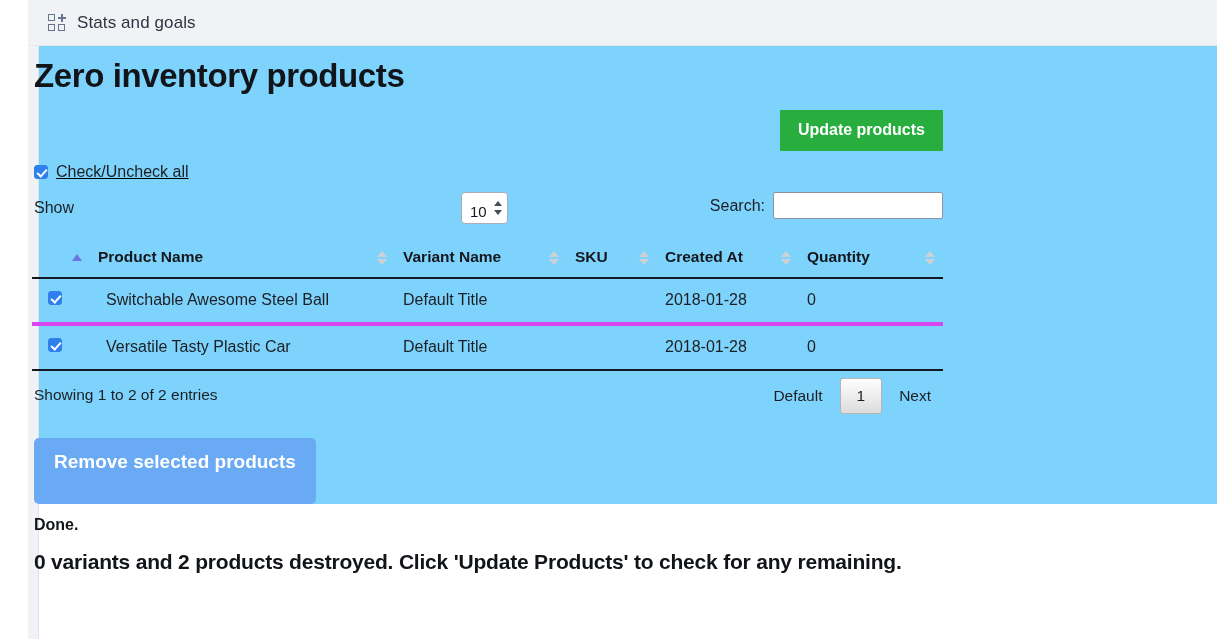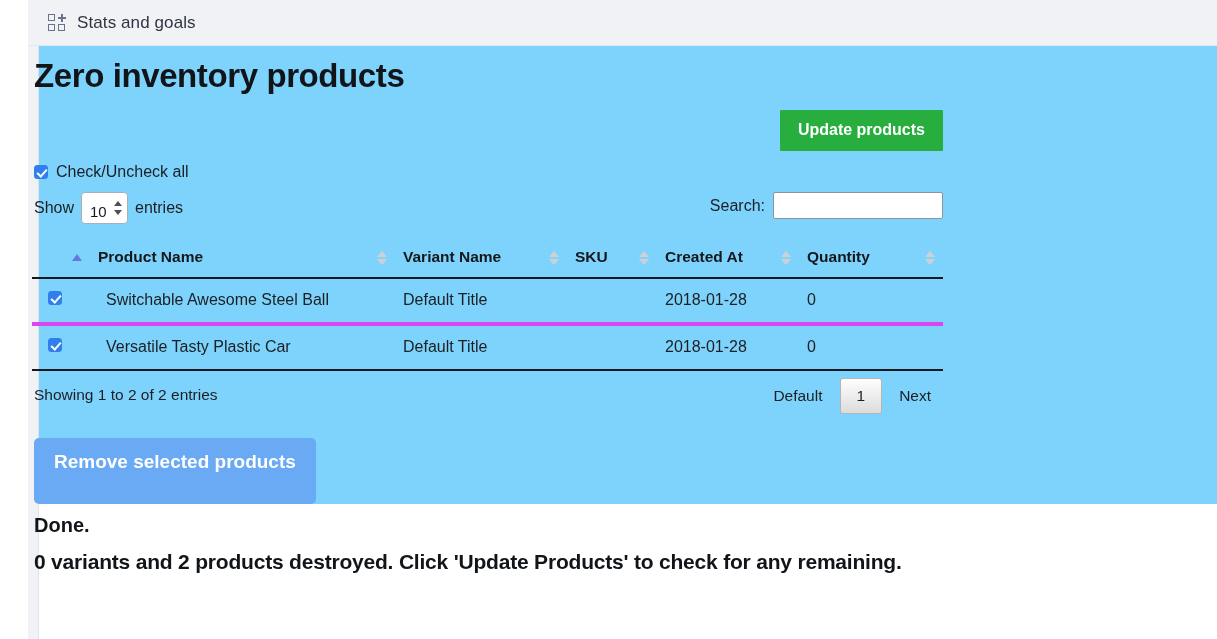--- a/index.html
+++ b/index.html
@@ -67,40 +67,40 @@
     position:absolute; right: 0; top: 0;
     background: #27ae3f; color: #ffffff;
     border: none; border-radius: 1px;
     font-family: "Liberation Sans", sans-serif;
     font-size: 16px; font-weight: 700;
     padding: 11px 18px 12px 18px;
     cursor: pointer; line-height: 18px;
   }
 
   .checkall-row {
-    display: flex; align-items: center; margin-top: 5px; padding-left: 2px;
+    display: flex; align-items: center; margin-top: 5px; padding-left: 2px; text-decoration: underline;
   }
   .checkall-row .lbl { font-size: 16px; color: #1b1f24; margin-left: 8px; }
 
   .cb {
     appearance: none; -webkit-appearance: none;
     width: 14px; height: 14px; border-radius: 3px;
     border: 1px solid #b3bac4; background: #fff;
     margin: 0; position: relative; cursor: pointer; flex: none;
   }
   .cb:checked { background: #2f80ed; border-color: #2f80ed; }
   .cb:checked:after {
     content: ""; position: absolute; left: 4px; top: 1px;
     width: 4px; height: 8px; border: solid #fff;
     border-width: 0 2px 2px 0; transform: rotate(42deg);
   }
 
   
   .dt-top { position: relative; height: 36px; margin-top: 11px; padding-left: 2px; }
-  .dt-length { display: flex; align-items: center; font-size: 16px; color:#1b1f24; }
+  .dt-length { display: flex; align-items: center; font-size: 16px; color:#1b1f24;justify-content:space-between; }
   .dt-length .sel-wrap {
     position: relative; display: inline-block; margin: 0 7px;
   }
   .dt-length select {
     appearance: none; -webkit-appearance: none;
     font-family: "Liberation Sans", sans-serif;
     font-size: 15px; color: #15181c;
     padding: 10px 20px 2px 8px;
     border: 1px solid #a9afb8; border-radius: 4px;
     background: #fff; cursor: pointer; line-height: 18px;
@@ -198,21 +198,21 @@
   .btn-blue {
     display: inline-block; margin-top: 7px; margin-left: 2px;
     background: #6aa9f4; color: #ffffff;
     border: none; border-radius: 5px;
     font-family: "Liberation Sans", sans-serif;
     font-size: 19px; font-weight: 700;
     padding: 14px 20px 32px 20px; cursor: pointer; line-height: 20px;
   }
 
   .done-line {
-    margin: 8px 0 0 2px; font-size: 20px; font-weight: 700; color: #111418;
+    margin: 8px 0 0 2px; font-size: 16px; font-weight: 700; color: #111418;
     line-height: 26px;
   }
   .result-line {
     margin: 10px 0 0 2px; font-size: 21px; font-weight: 700; color: #111418;
     line-height: 28px; letter-spacing: -0.2px;
   }
 </style>
 </head>
 <body>
 

